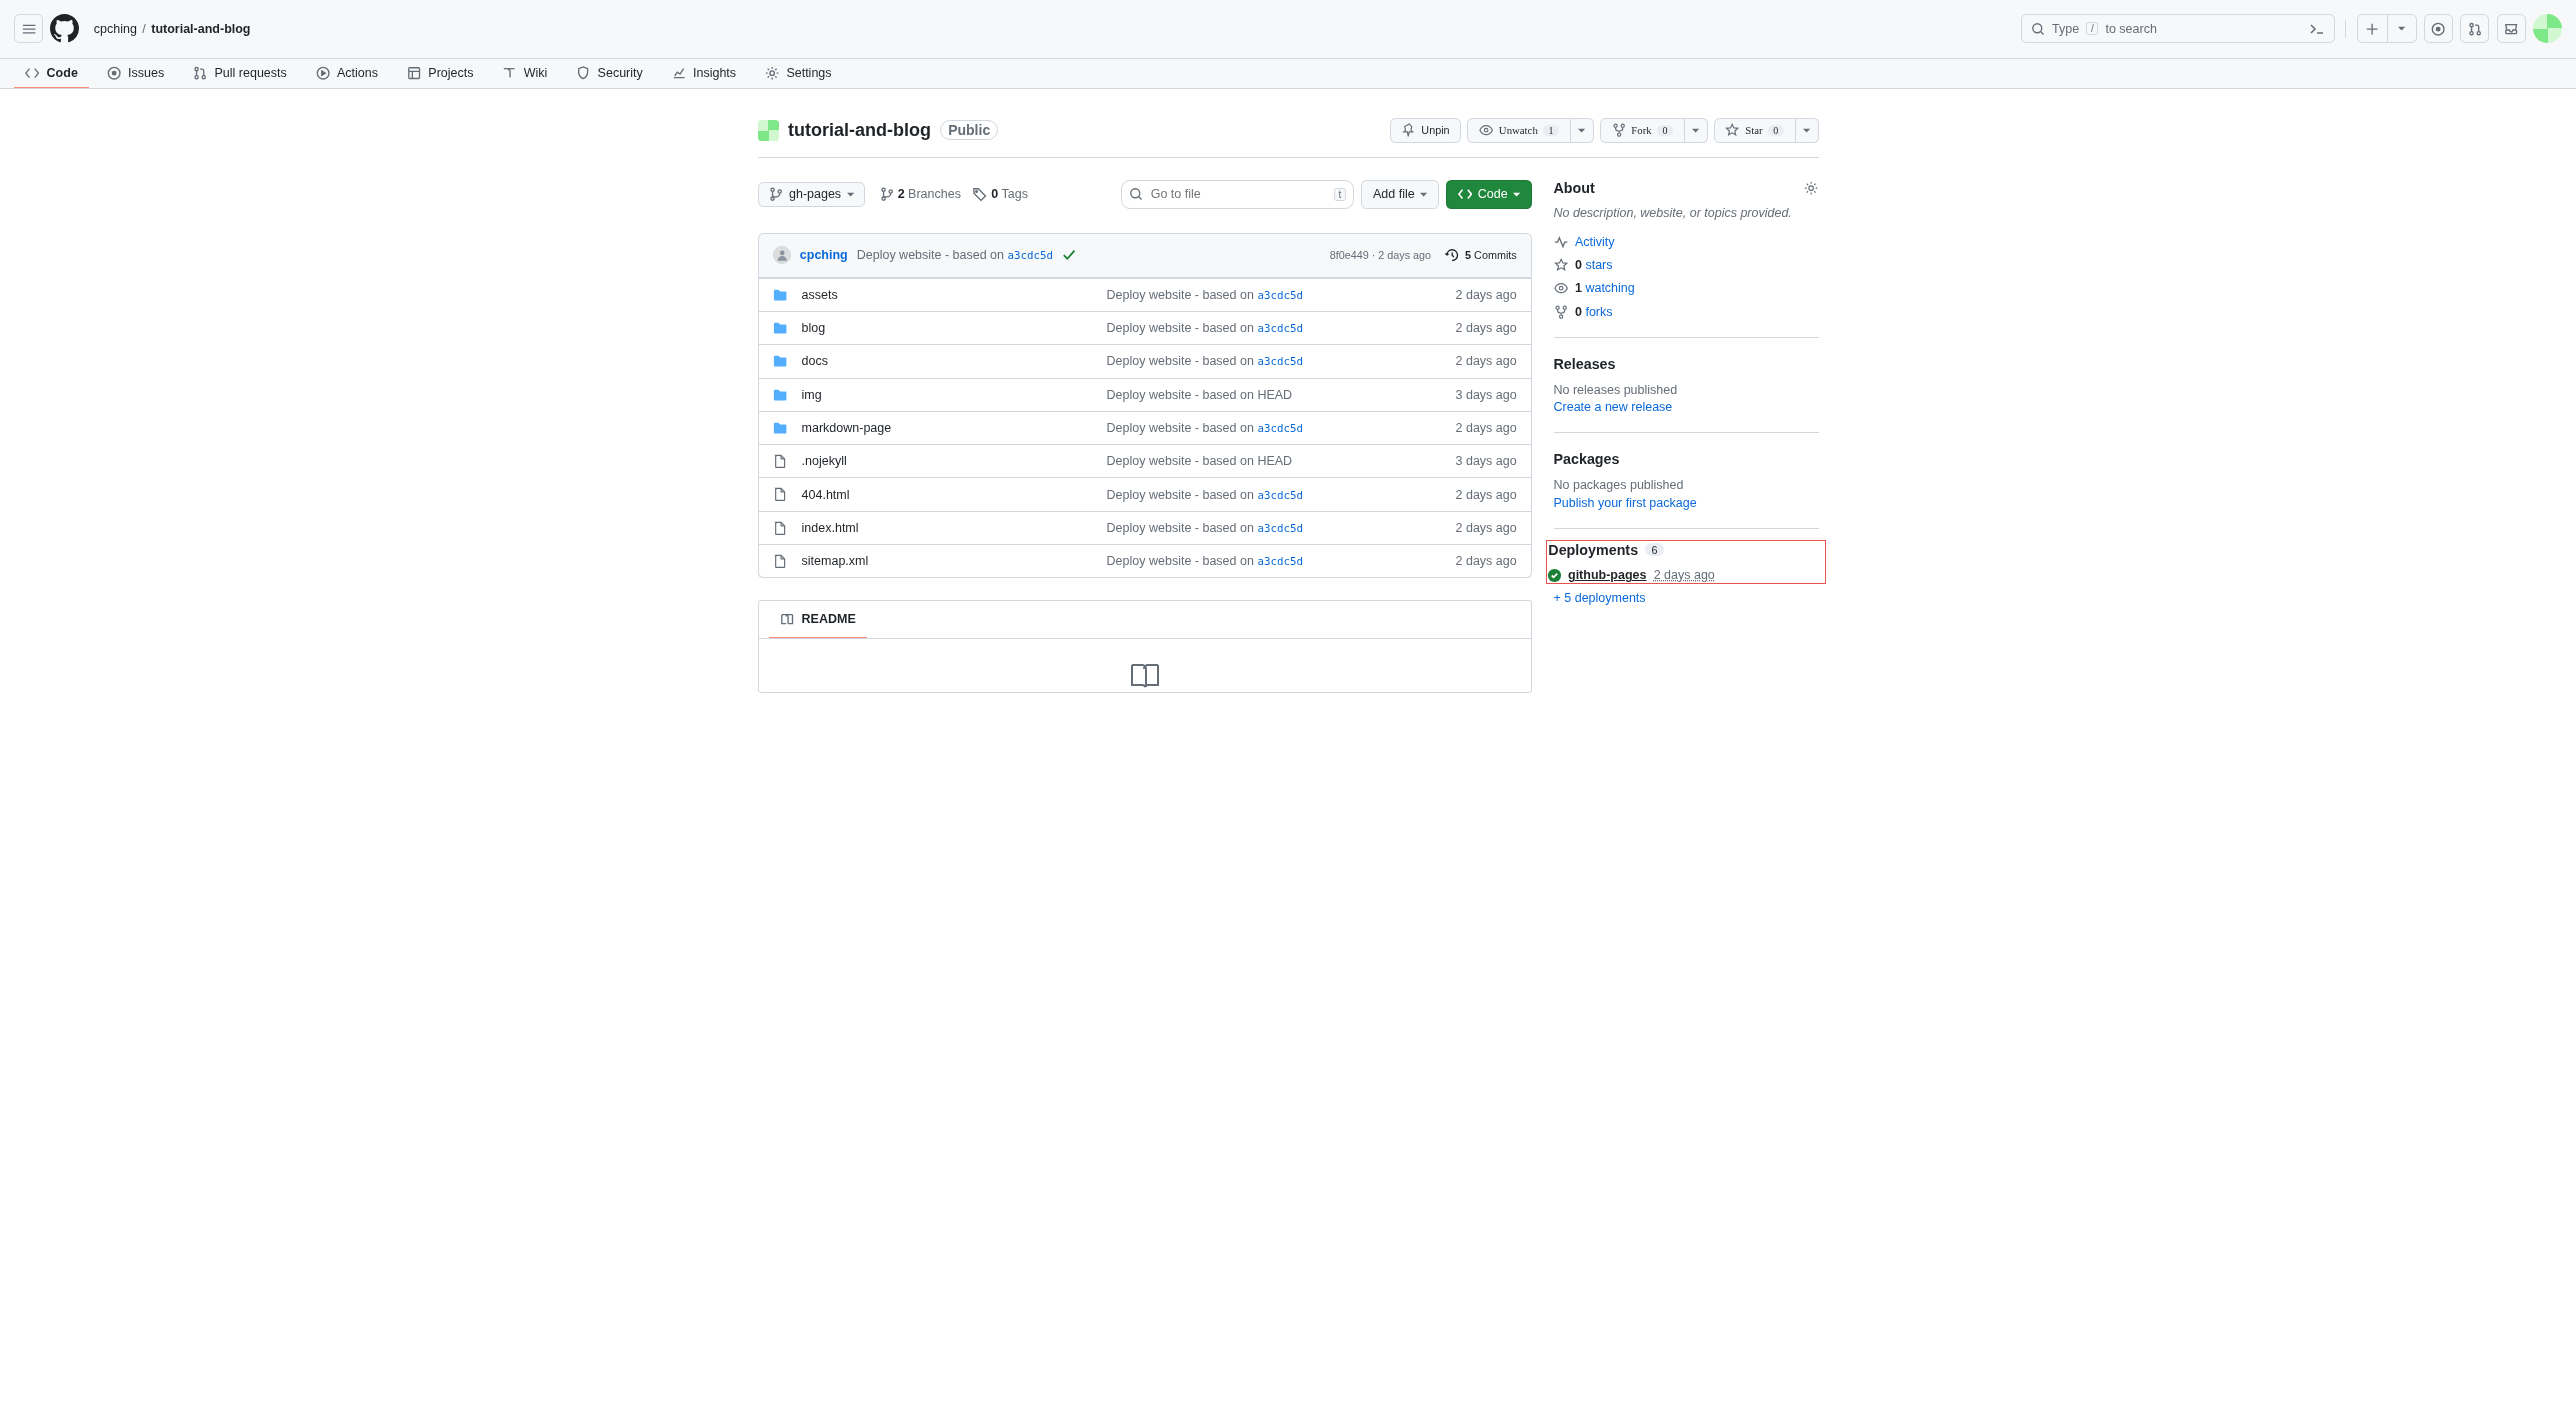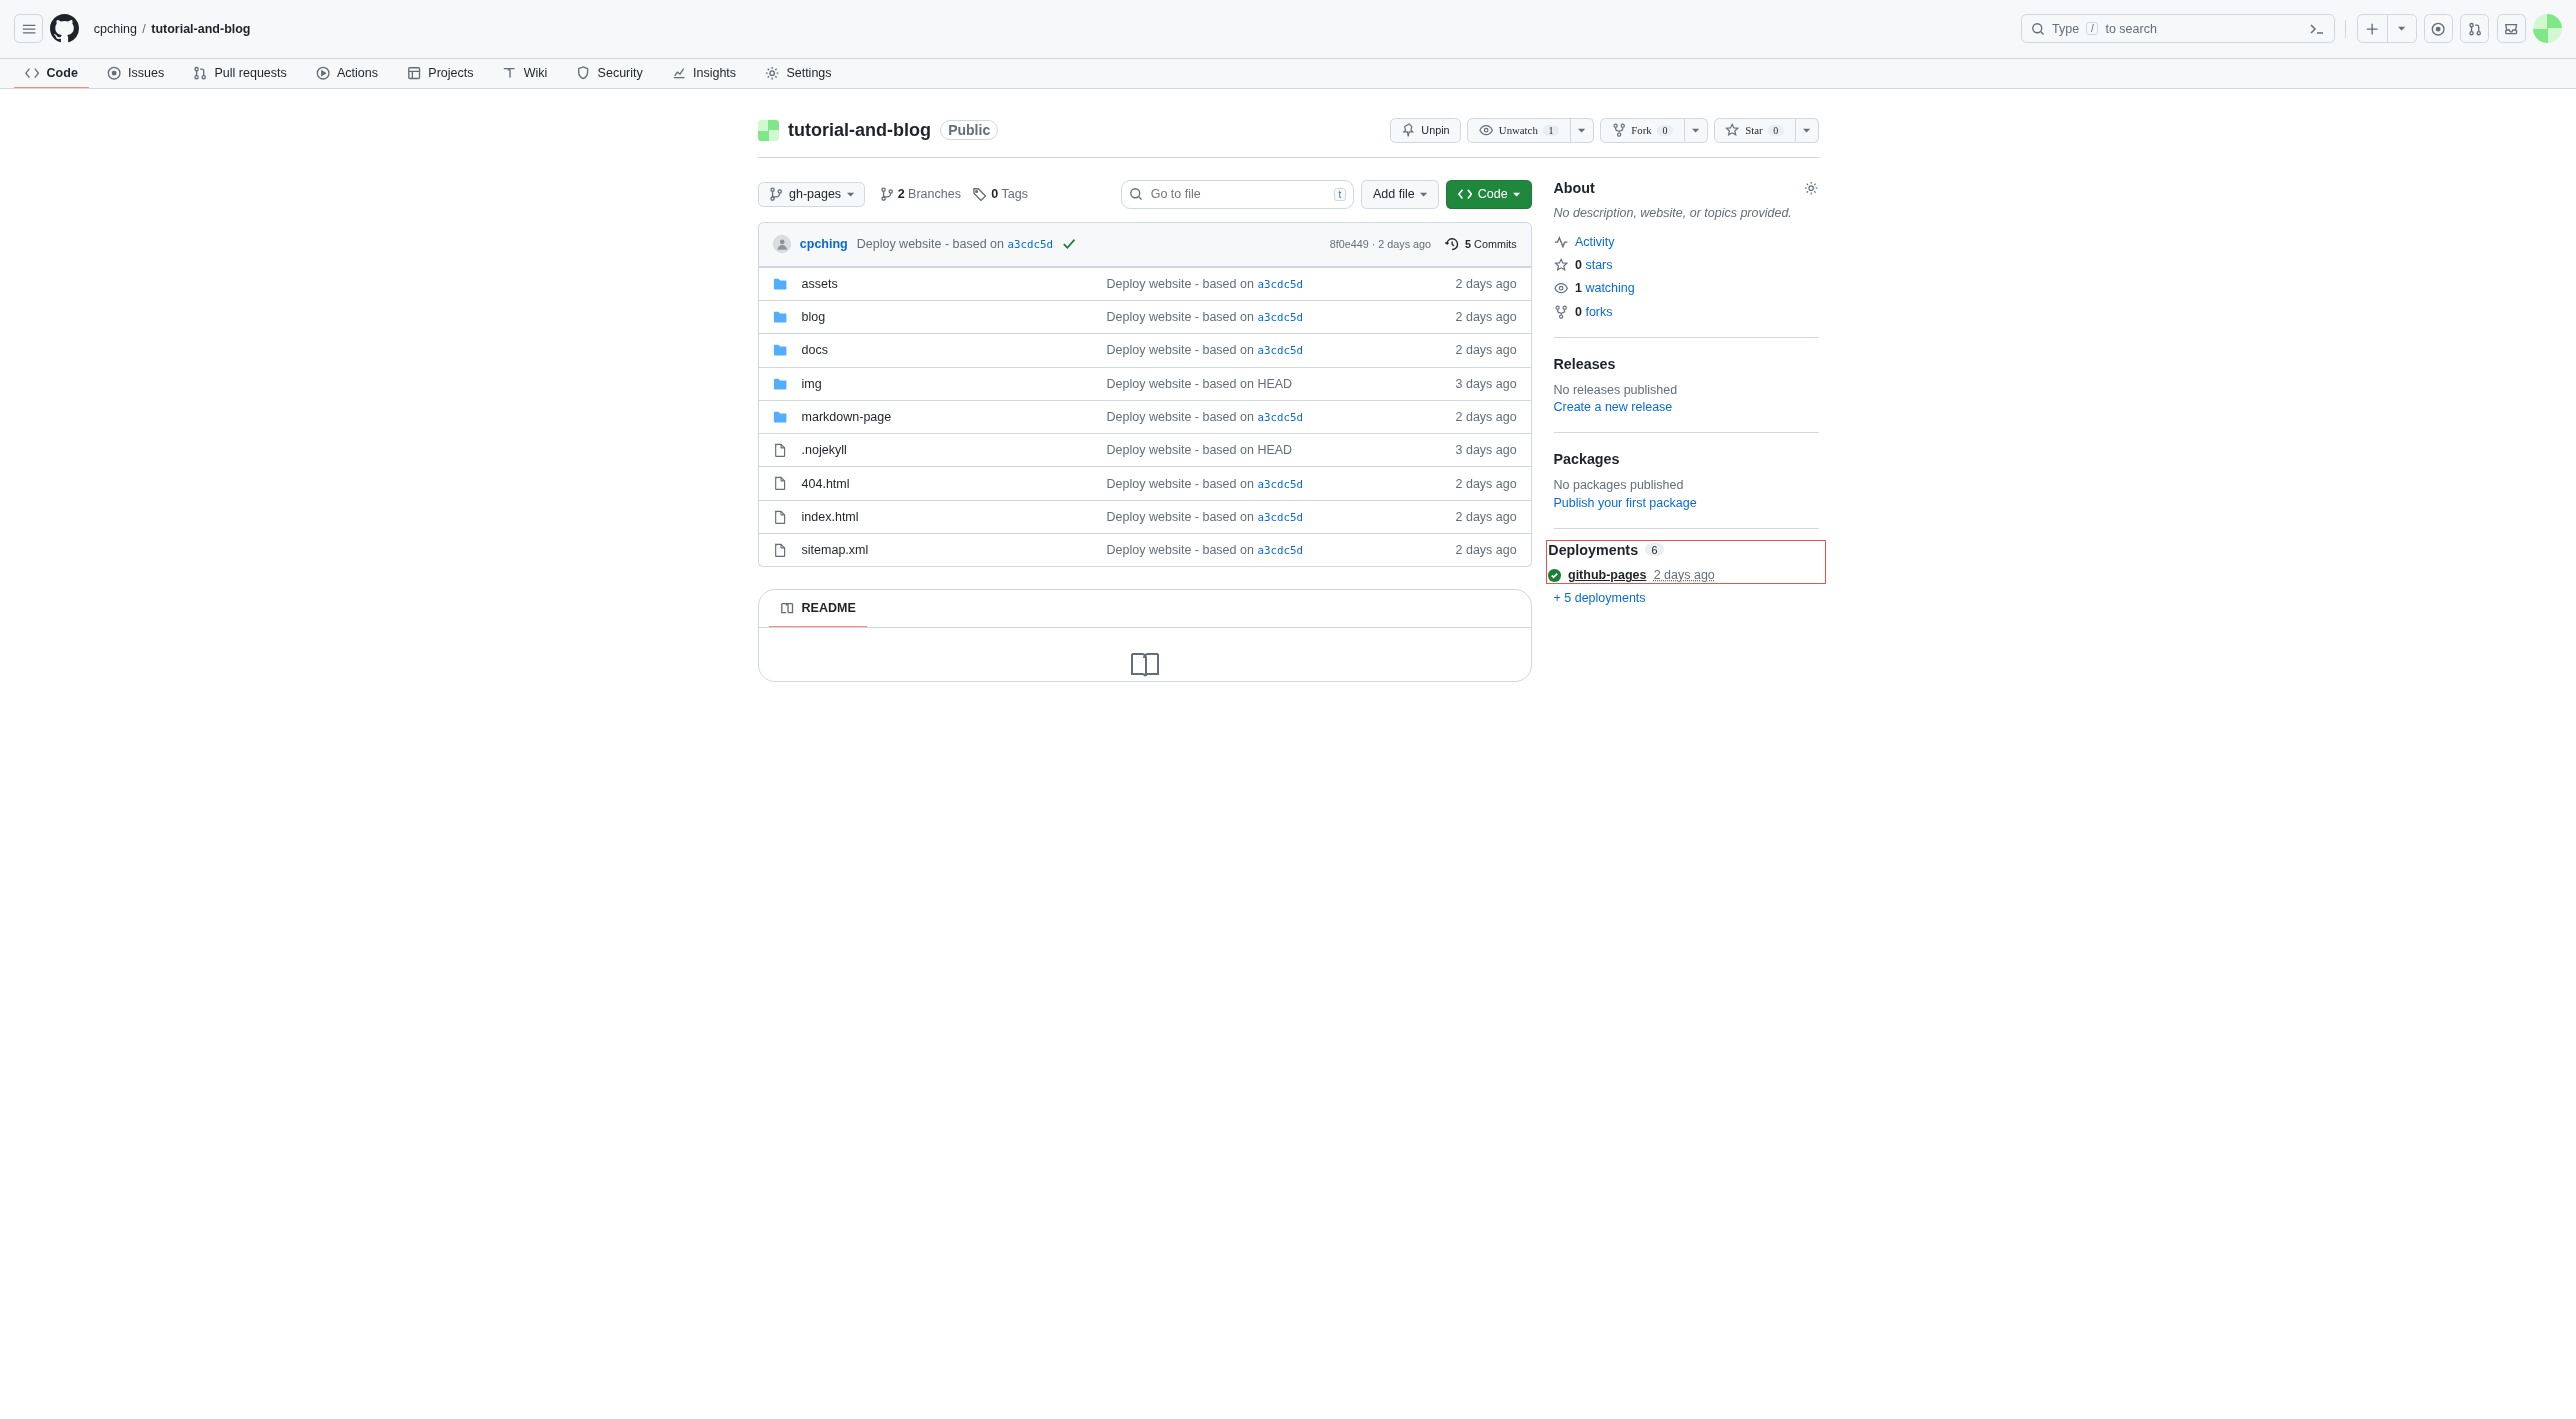--- a/index.html
+++ b/index.html
@@ -35,21 +35,21 @@
 .visibility { border: 0.9px solid #d0d7de; border-radius: 18px; padding: 0.9px 7.2px; font-size: 14px; color: #656d76; font-weight:700;}
 .repo-actions { display: flex; gap: 6px; }
 .btn { display: inline-flex; align-items: center; gap: 5.4px; border: 0.9px solid #d0d7de; border-radius: 5.4px; background: #f6f8fa; padding: 3.6px 10.8px; font-size: 10.8px; cursor: pointer; color: #24292f; height: 25px; font-weight:500;}
 .btn .count { background: #eaeef2; border-radius: 9px; padding: 0 5.4px; font-size: 10px;}
 .btn-group { display:flex; }
 .btn-group .btn { border-radius: 5.4px 0 0 5.4px; font-family: Liberation Serif, serif; }
 .btn-group .dd { border:0.9px solid #d0d7de; border-left:none; border-radius: 0 5.4px 5.4px 0; width: 23px; display:flex; align-items:center; justify-content:center; background:#f6f8fa; cursor:pointer;}
 .main-layout { display: flex; gap: 21.5px; margin-top: 21.5px;}
 .main-col { flex: 1; min-width:0;}
 .sidebar { width: 265px; flex-shrink: 0;}
-.file-nav { display: flex; align-items: center; gap: 7.2px; justify-content: space-between; margin-bottom: 13px;}
+.file-nav { display: flex; align-items: center; gap: 7.2px; justify-content: space-between; margin-bottom: 24px;}
 .file-nav-left { display: flex; align-items: center; gap: 14.3px;}
 .branch-btn { display: inline-flex; align-items: center; gap: 5.4px; border: 0.9px solid #d0d7de; background:#f6f8fa; border-radius: 5.4px; padding: 4.5px 10.8px; cursor:pointer; font-size:12.5px; color:#24292f;}
 .stats { display: flex; gap: 12.5px; font-size: 12.5px;}
 .stats .stat { display:flex; align-items:center; gap:3.6px; color:#656d76;}
 .stats .stat b { color:#1f2328; font-weight:600;}
 .go-to-file { display:flex; align-items:center; border:0.9px solid #d0d7de; border-radius:9px; padding: 3.6px 7.2px; width: 233px; height:29px; color:#656d76; gap:7.2px;}
 .go-to-file input { border:none; outline:none; flex:1; font-size:12.5px; background:transparent;}
 .go-to-file .kbd { margin-left:auto;}
 .btn-primary { background: #1f883d; color:#fff; border:0.9px solid rgba(31,35,40,0.15);}
 .btn-primary.branch-btn { color:#fff;}
@@ -64,21 +64,21 @@
 .commit-right b { color:#1f2328;}
 .files-table { border:0.9px solid #d0d7de; border-top: none; border-radius: 0 0 5.4px 5.4px;}
 .file-row { display:flex; align-items:center; padding: 9px 14.3px; border-top:0.9px solid #d0d7de; font-size:12.5px;}
 .file-icon { color:#54aeff; width:18px; margin-right:10.8px; flex-shrink:0;}
 .file-icon.gray { color:#656d76;}
 .file-name { width: 305px; flex-shrink:0;}
 .file-name a { color:#1f2328;}
 .file-msg { flex:1; color:#656d76; overflow:hidden; text-overflow:ellipsis; white-space:nowrap;}
 .file-msg .hash { color:#0969da; font-family: ui-monospace, monospace; font-size:10.8px;}
 .file-date { color:#656d76; text-align:right; width:108px;}
-.readme-box { margin-top: 21.5px; border:0.9px solid #d0d7de; border-radius:17px;}
+.readme-box { margin-top: 21.5px; border:0.9px solid #d0d7de; border-radius:3px;}
 .readme-tabs { display:flex; padding: 0 7.2px; border-bottom:0.9px solid #d0d7de;}
 .readme-tab { display:flex; align-items:center; gap:7.2px; padding:10.8px 10.8px; margin: 0 3.6px; border-bottom:1.8px solid #fd8c73; font-weight:600; font-size:12.5px;}
 .readme-body { display:flex; justify-content:center; padding:21.5px 21.5px 0 21.5px;}
 .book-big { color:#656d76;}
 .sidebar h2 { font-size:14.3px; font-weight:600; margin-bottom: 10.8px; display:flex; align-items:center; justify-content:space-between;}
 .sidebar .about-desc { color:#656d76; font-style:italic; margin-bottom:14.3px;}
 .sidebar .meta-list { display:flex; flex-direction:column; gap:9px; color:#656d76; font-size:12.5px; margin-bottom:18px;}
 .sidebar .meta-item { display:flex; align-items:center; gap:7.2px;}
 .sidebar .meta-item b { color:#1f2328; font-weight:600;}
 .sidebar-section { border-top:0.9px solid #d0d7de; padding-top:18px; margin-top:18px;}

